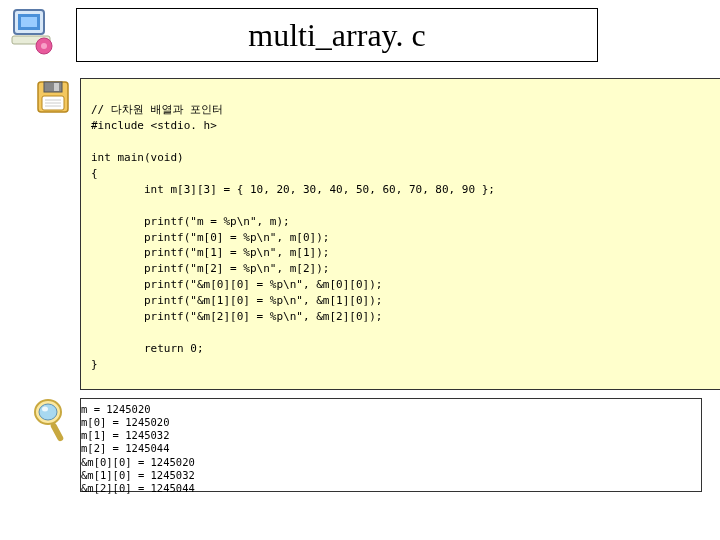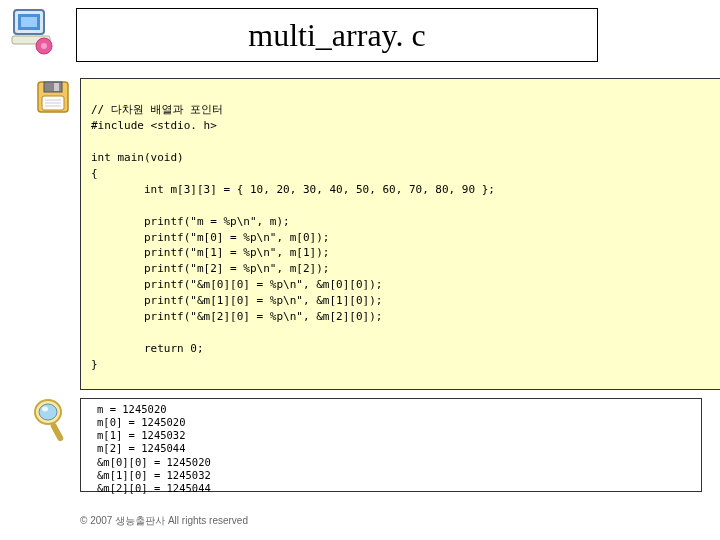--- a/index.html
+++ b/index.html
@@ -70,21 +70,21 @@
     height: 48px;
   }
   .output-box {
     position: absolute;
     top: 398px;
     left: 80px;
     width: 622px;
     height: 94px;
     background: #fff;
     border: 1px solid #333;
-    padding: 4px 16px;
+    padding: 4px 0;
     font-family: "Lucida Console", Monaco, monospace;
     font-size: 10.5px;
     line-height: 1.25;
     color: #000;
     white-space: pre;
   }
   .footer {
     position: absolute;
     bottom: 12px;
     left: 80px;
@@ -152,15 +152,14 @@
   </div>
 
   <div class="output-box">m = 1245020
 m[0] = 1245020
 m[1] = 1245032
 m[2] = 1245044
 &amp;m[0][0] = 1245020
 &amp;m[1][0] = 1245032
 &amp;m[2][0] = 1245044</div>
 
-  <div class="footer">© 2007 생능출판사  All rights reserved</div>
 
 </div>
 
 </body></html>

